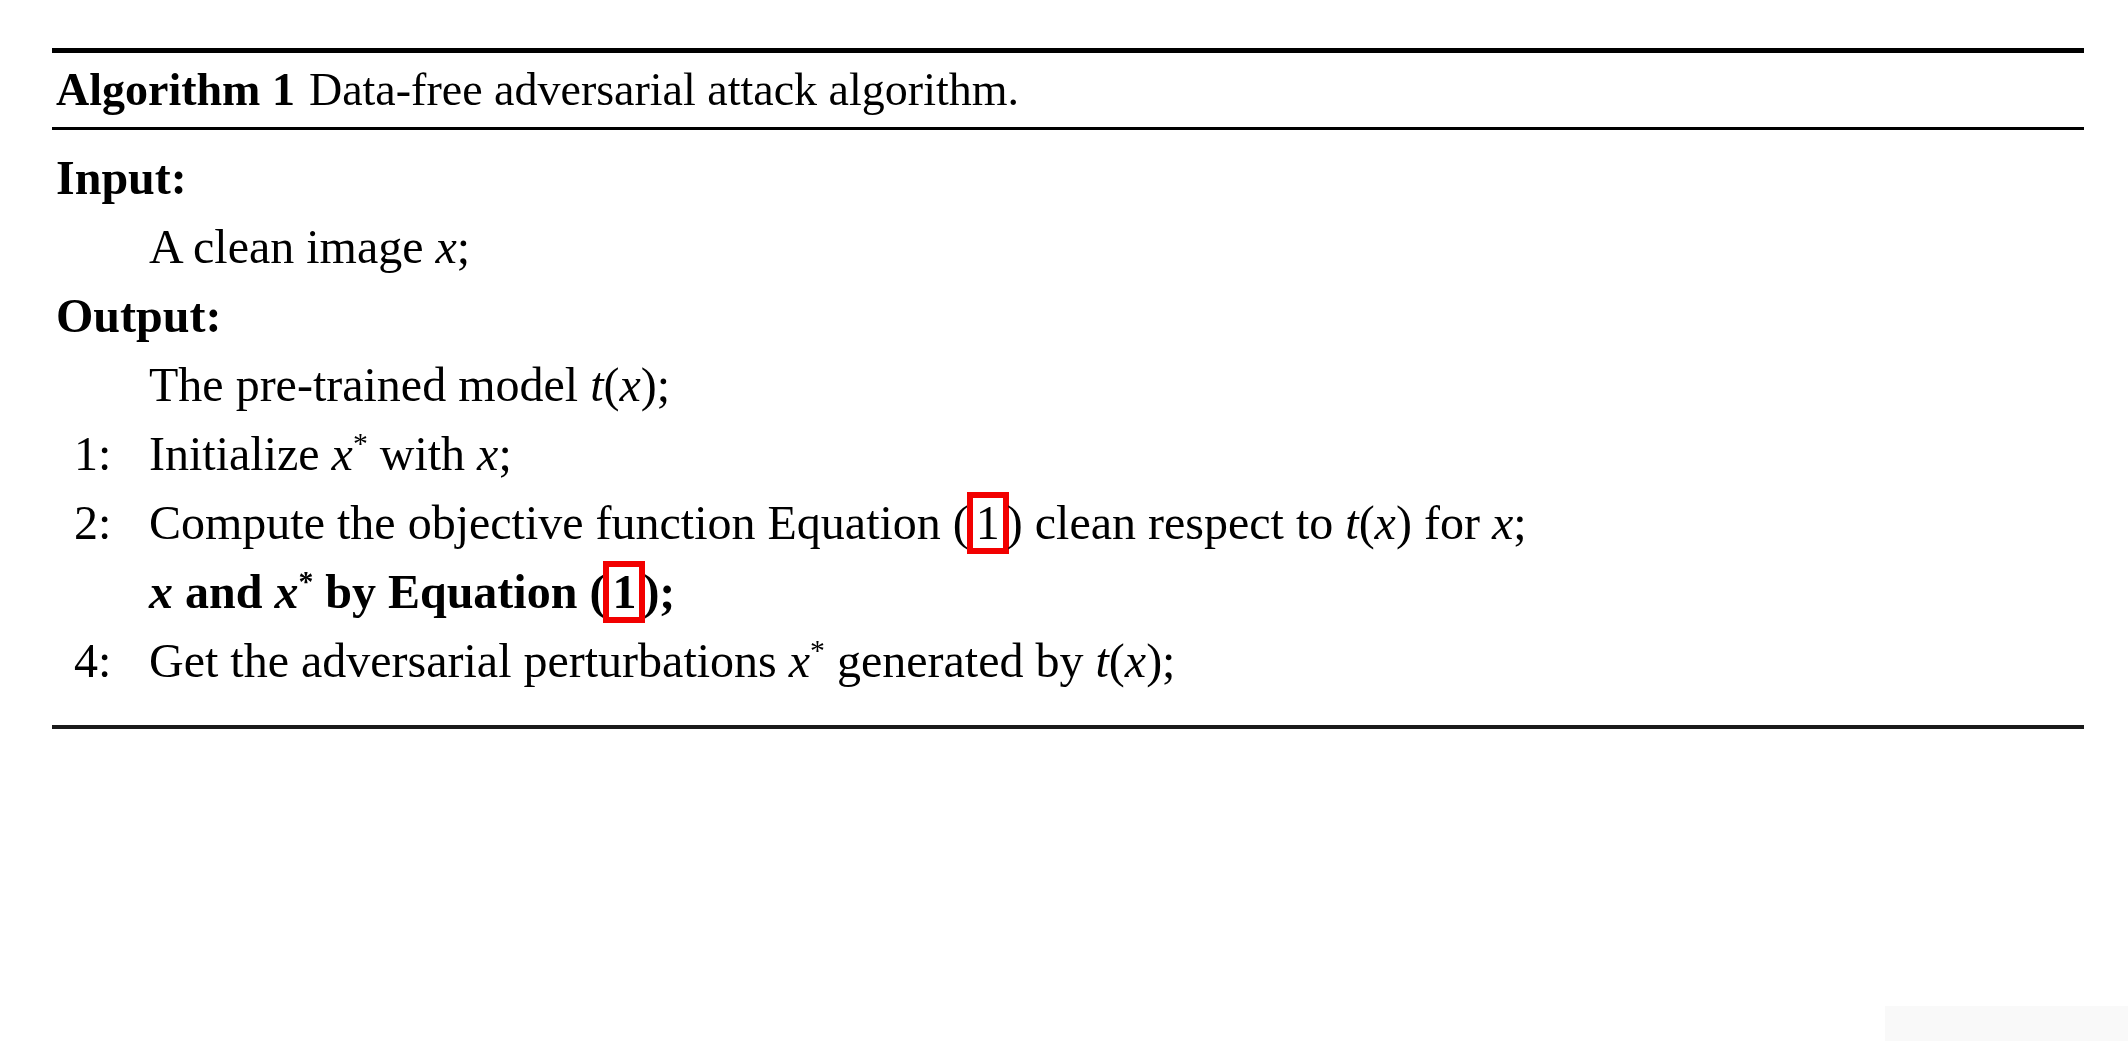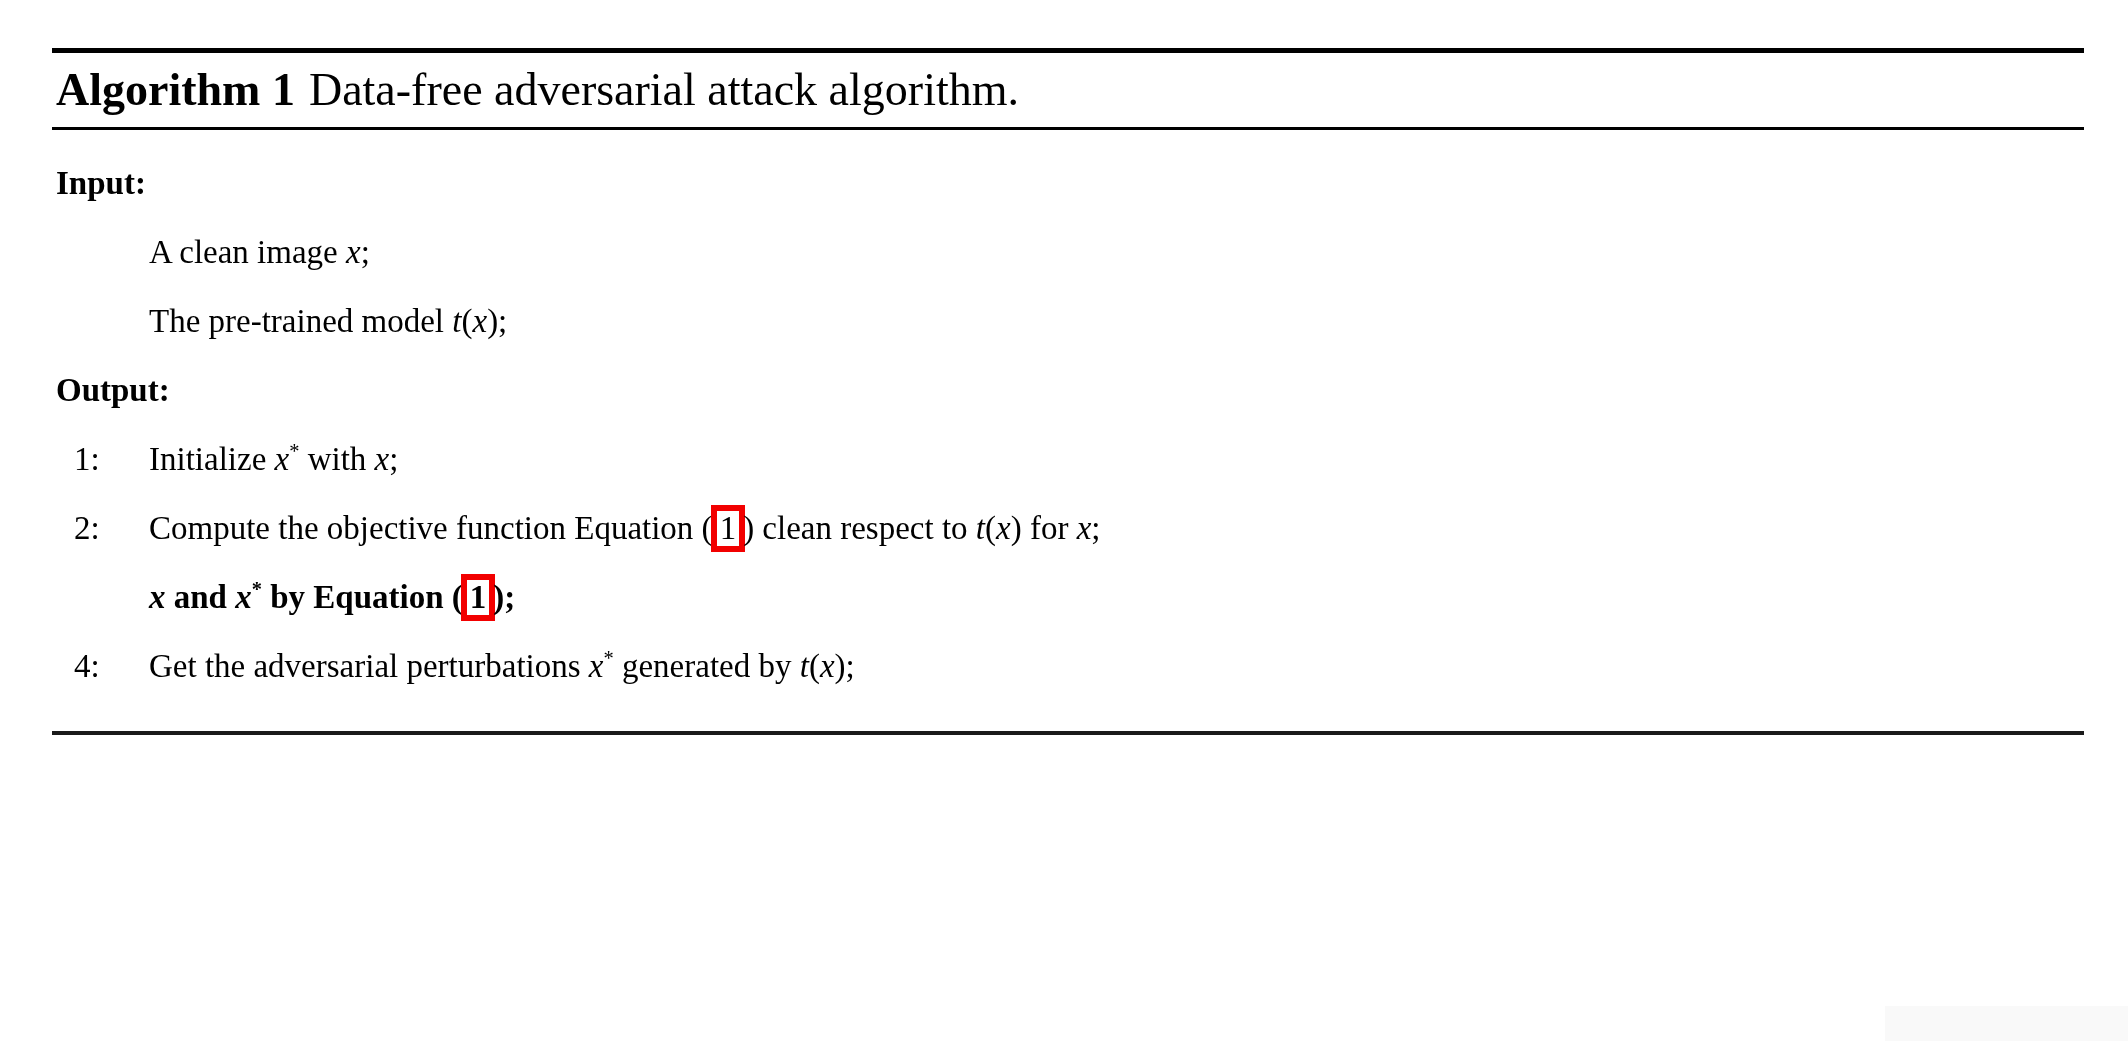--- a/index.html
+++ b/index.html
@@ -32,22 +32,22 @@
   .algo-header {
     height: 74px;
     line-height: 74px;
     font-size: 46px;
     padding-left: 4px;
     white-space: nowrap;
   }
   .algo-header .label { font-weight: bold; }
   .algo-header .title { margin-left: 14px; }
   .algo-body {
-    padding-top: 19px;
-    font-size: 33px;
+    padding-top: 13px;
+    font-size: 48px;
   }
   .line {
     line-height: 69px;
     height: 69px;
     white-space: nowrap;
   }
   .line.kw { font-weight: bold; padding-left: 4px; }
   .line.ind { padding-left: 97px; }
   .line.cont { padding-left: 97px; font-weight: bold; }
   .line.numline { padding-left: 22px; }
@@ -80,22 +80,22 @@
 
 <div class="algo">
   <div class="rule rule-top"></div>
   <div class="algo-header">
     <span class="label">Algorithm 1</span><span class="title">Data-free adversarial attack algorithm.</span>
   </div>
   <div class="rule rule-mid"></div>
   <div class="algo-body">
       <div class="line kw"><span class="bold">Input:</span></div>
       <div class="line ind"><span>A clean image </span><span class="math">x</span><span>;</span></div>
+      <div class="line kw"><span class="bold">Output:</span></div>
       <div class="line ind"><span>The pre-trained model </span><span class="math">t</span><span>(</span><span class="math">x</span><span>);</span></div>
-      <div class="line kw"><span class="bold">Output:</span></div>
       <div class="line numline"><span class="num">1:</span><span>Initialize </span><span class="math">x</span><sup>*</sup><span> with </span><span class="math">x</span><span>;</span></div>
       <div class="line numline"><span class="num">2:</span><span>Compute the objective function Equation (</span><span class="redbox" style="border-color: rgb(242, 0, 0);">1</span><span>) clean respect to </span><span class="math">t</span><span>(</span><span class="math">x</span><span>) for </span><span class="math">x</span><span>;</span></div>
       <div class="line cont"><span class="math">x</span><span> and </span><span class="math">x</span><sup>*</sup><span> by Equation (</span><span class="redbox" style="border-color: rgb(242, 0, 0);">1</span><span>);</span></div>
       <div class="line numline"><span class="num">4:</span><span>Get the adversarial perturbations </span><span class="math">x</span><sup>*</sup><span> generated by </span><span class="math">t</span><span>(</span><span class="math">x</span><span>);</span></div>
     </div>
   <div class="rule rule-bottom"></div>
 </div>
 
 <div class="artifact"></div>
 

